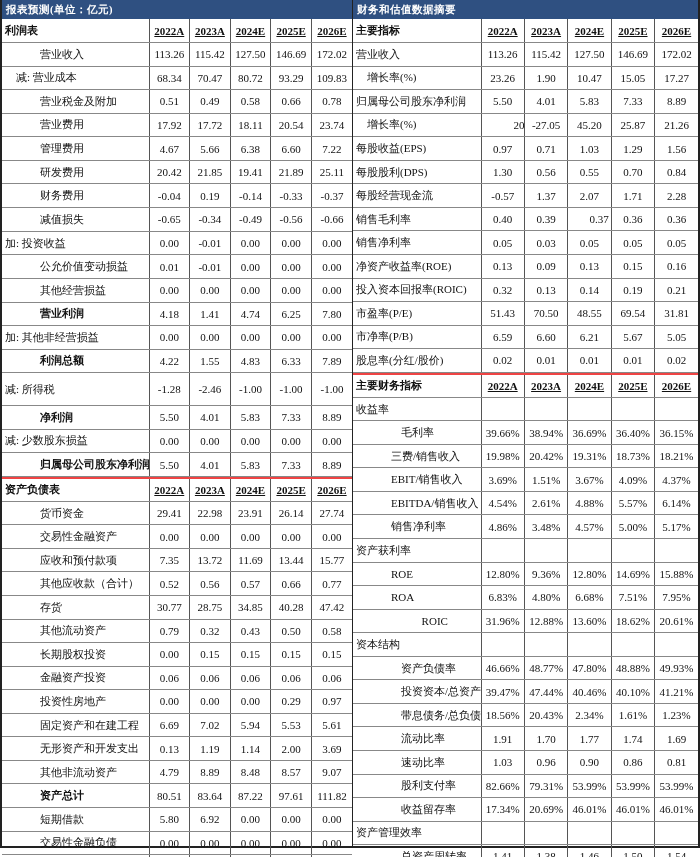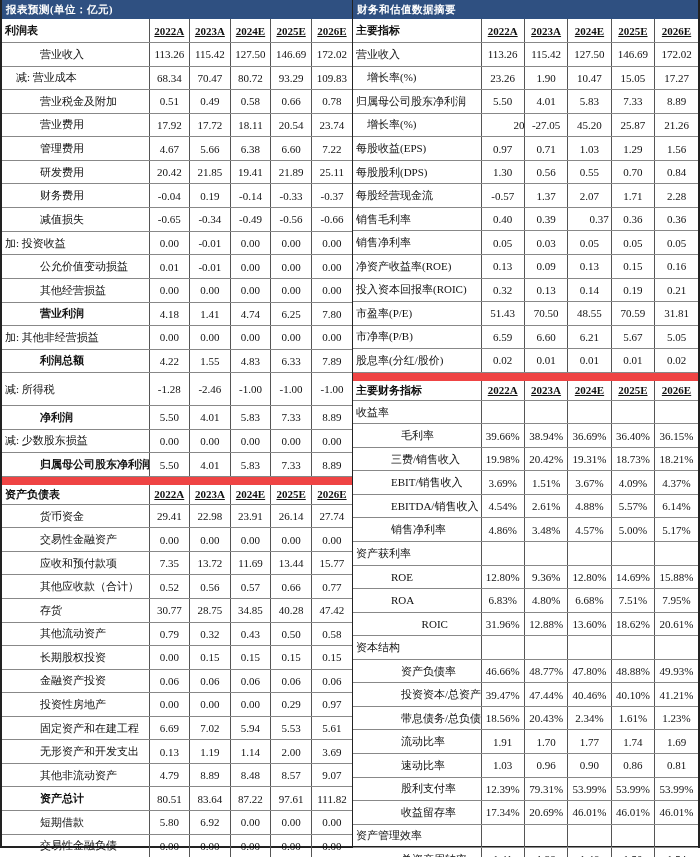--- a/index.html
+++ b/index.html
@@ -9,21 +9,21 @@
   .panel { position: absolute; top: 0; height: 848px; }
   .panel.left { left: 0; width: 352px; border-left: 2px solid #222; border-bottom: 2px solid #222; }
   .panel.right { left: 352px; width: 348px; border-left: 1px solid #222; border-right: 2px solid #222; border-bottom: 2px solid #222; }
   .title-bar { height: 19px; background: #2f5081; color: #fff; font-size: 10.5px; line-height: 19px; padding-left: 4px; font-weight: bold; letter-spacing: 0.5px; }
   table { border-collapse: collapse; width: 100%; table-layout: fixed; }
   td { height: 23.6px; font-size: 11px; border-bottom: 1px solid #888; padding: 0 2px; white-space: nowrap; overflow: hidden; }
   td.num { text-align: center; border-left: 1px solid #555; }
   td.lab { text-align: left; }
   tr.hdr td { font-weight: bold; text-decoration: underline; }
   tr.hdr td.lab { text-decoration: none; font-weight: bold; }
-  tr.sec-top td { border-top: 8px solid #ef4444; }
+  tr.sec-top td { border-top: 2px solid #ef4444; }
   tr.bold td.lab { font-weight: bold; }
   .ind0 { padding-left: 3px; }
   .ind1 { padding-left: 14px; }
   .ind2 { padding-left: 38px; }
   .ind3 { padding-left: 48px; }
   .left table col.c0 { width: 147px; }
 </style>
 </head>
 <body>
 
@@ -450,21 +450,21 @@
             <td class="num" style="height: 23.55px;">0.13</td>
             <td class="num" style="height: 23.55px;">0.14</td>
             <td class="num" style="height: 23.55px;">0.19</td>
             <td class="num" style="height: 23.55px;">0.21</td>
           </tr>
           <tr>
             <td class="lab ind0" style="height: 23.55px;">市盈率(P/E)</td>
             <td class="num" style="height: 23.55px;">51.43</td>
             <td class="num" style="height: 23.55px;">70.50</td>
             <td class="num" style="height: 23.55px;">48.55</td>
-            <td class="num" style="height: 23.55px;">70.59</td>
+            <td class="num" style="height: 23.55px;">69.54</td>
             <td class="num" style="height: 23.55px;">31.81</td>
           </tr>
           <tr>
             <td class="lab ind0" style="height: 23.55px;">市净率(P/B)</td>
             <td class="num" style="height: 23.55px;">6.59</td>
             <td class="num" style="height: 23.55px;">6.60</td>
             <td class="num" style="height: 23.55px;">6.21</td>
             <td class="num" style="height: 23.55px;">5.67</td>
             <td class="num" style="height: 23.55px;">5.05</td>
           </tr>
@@ -619,21 +619,21 @@
           <tr>
             <td class="lab ind3" style="height: 23.55px;">速动比率</td>
             <td class="num" style="height: 23.55px;">1.03</td>
             <td class="num" style="height: 23.55px;">0.96</td>
             <td class="num" style="height: 23.55px;">0.90</td>
             <td class="num" style="height: 23.55px;">0.86</td>
             <td class="num" style="height: 23.55px;">0.81</td>
           </tr>
           <tr>
             <td class="lab ind3" style="height: 23.55px;">股利支付率</td>
-            <td class="num" style="height: 23.55px;">12.39%</td>
+            <td class="num" style="height: 23.55px;">82.66%</td>
             <td class="num" style="height: 23.55px;">79.31%</td>
             <td class="num" style="height: 23.55px;">53.99%</td>
             <td class="num" style="height: 23.55px;">53.99%</td>
             <td class="num" style="height: 23.55px;">53.99%</td>
           </tr>
           <tr>
             <td class="lab ind3" style="height: 23.55px;">收益留存率</td>
             <td class="num" style="height: 23.55px;">17.34%</td>
             <td class="num" style="height: 23.55px;">20.69%</td>
             <td class="num" style="height: 23.55px;">46.01%</td>

